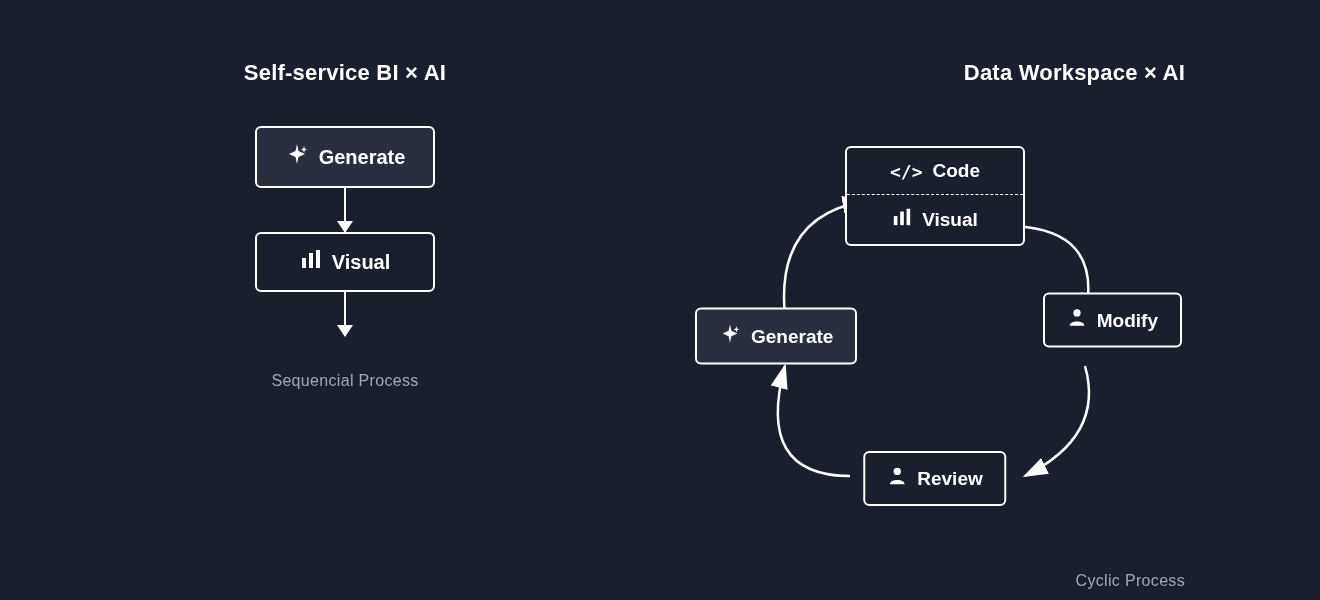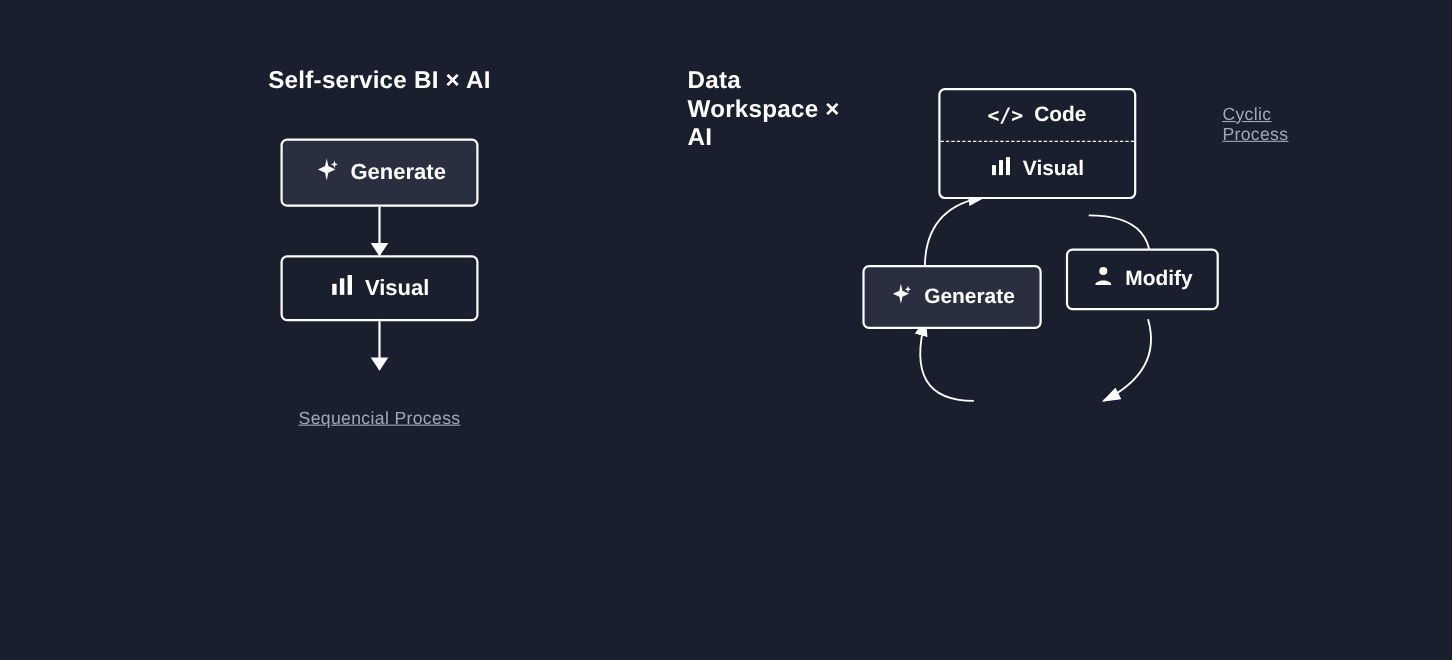--- a/index.html
+++ b/index.html
@@ -93,27 +93,27 @@
       border-left: 8px solid transparent;
       border-right: 8px solid transparent;
       border-top: 12px solid #ffffff;
     }
 
     .process-label {
       margin-top: 36px;
       font-size: 16px;
       color: #a0a8b8;
       letter-spacing: 0.02em;
-      text-decoration: underline;
     }
 
     
     .right-panel {
       display: flex;
-      align-items: flex-start;
+      flex-direction: column;
+      align-items: flex-end;
       width: 560px;
       padding-top: 10px;
     }
 
     
     .cyclic-diagram {
       position: relative;
       width: 500px;
       height: 400px;
       margin-top: 10px;
@@ -298,19 +298,28 @@
       <div class="cyclic-box right-box">
         <span>
           <svg width="20" height="20" viewBox="0 0 22 22" fill="white">
             <circle cx="11" cy="6" r="4"></circle>
             <path d="M3 20 C3 14 19 14 19 20" fill="white"></path>
           </svg>
         </span>
         <span>Modify</span>
       </div>
 
+      <div class="cyclic-box bottom-box">
+        <span>
+          <svg width="20" height="20" viewBox="0 0 22 22" fill="white">
+            <circle cx="11" cy="6" r="4"></circle>
+            <path d="M3 20 C3 14 19 14 19 20" fill="white"></path>
+          </svg>
+        </span>
+        <span>Review</span>
+      </div>
 
     </div>
 
     <div class="process-label">Cyclic Process</div>
   </div>
 
 </div>
 
 </body></html>

